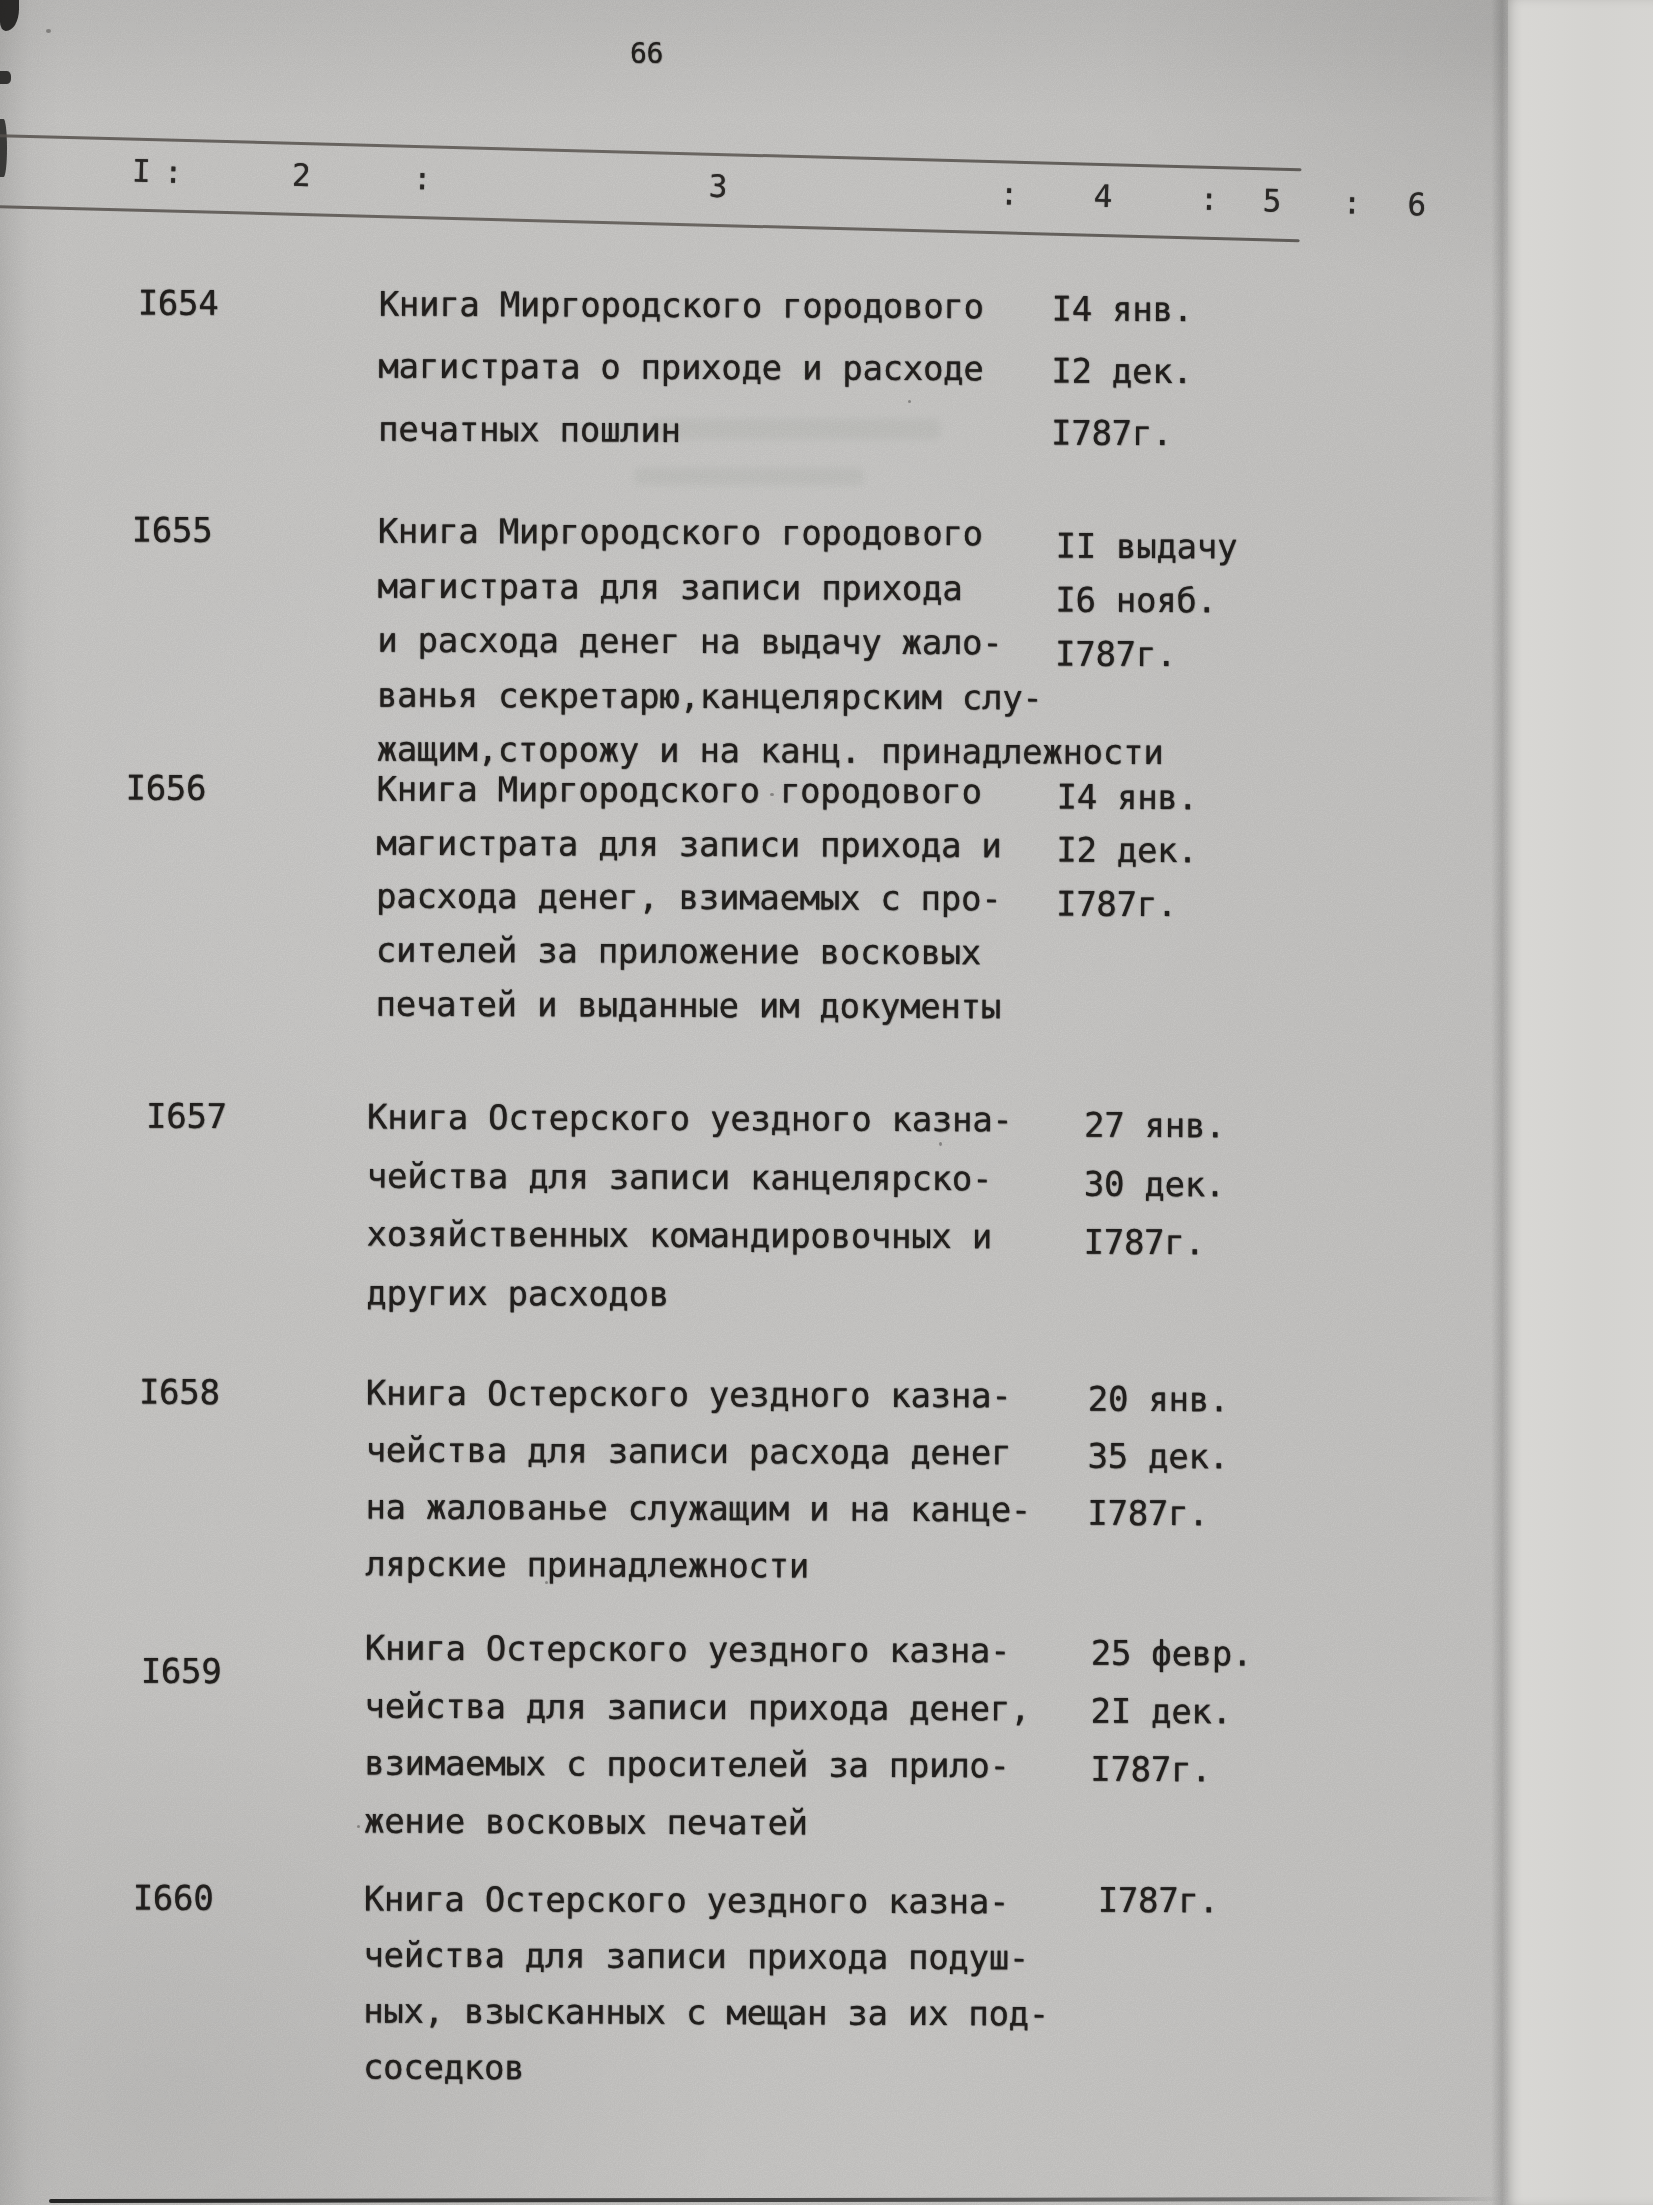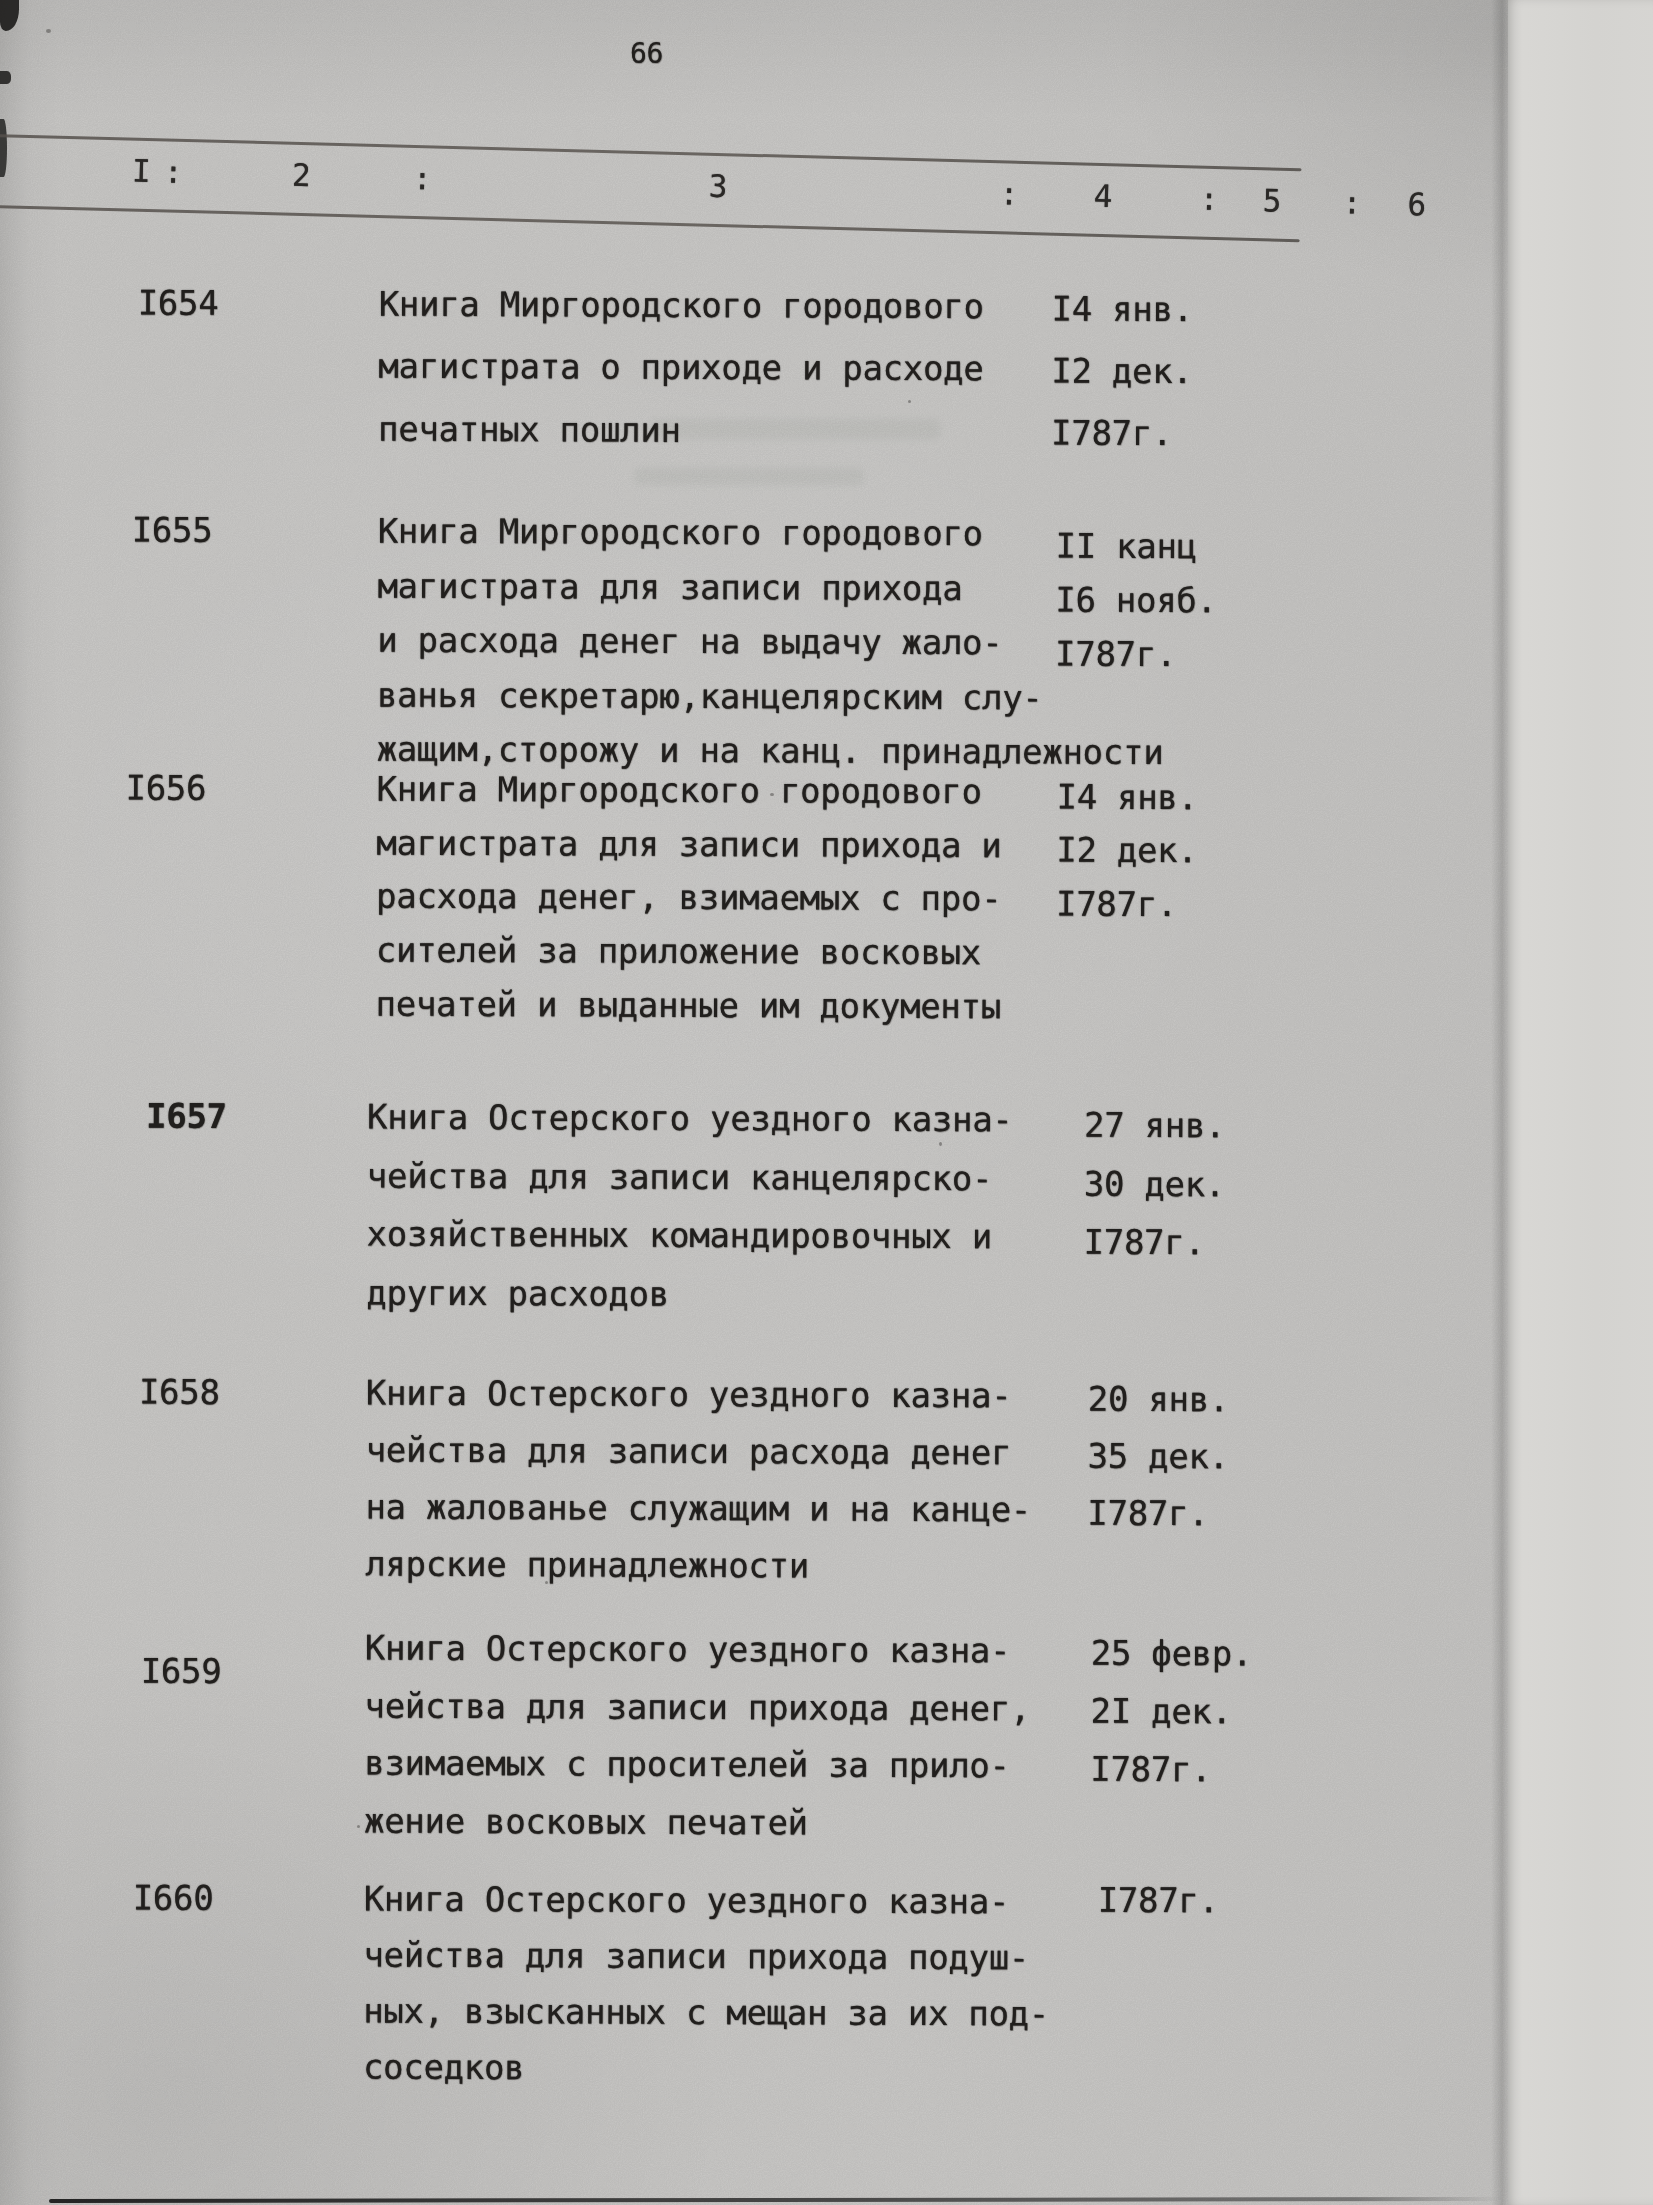--- a/index.html
+++ b/index.html
@@ -122,37 +122,37 @@
         <div class="tw" style="left: 1053px; top: 347px;">I2 дек.</div>
         <div class="tw" style="left: 1053px; top: 409px;">I787г.</div>
       </div>
       <div>
         <div class="tw" style="left: 134px; top: 510px;">I655</div>
         <div class="tw" style="left: 380px; top: 510px;">Книга Миргородского городового</div>
         <div class="tw" style="left: 380px; top: 565px;">магистрата для записи прихода</div>
         <div class="tw" style="left: 380px; top: 619px;">и расхода денег на выдачу жало-</div>
         <div class="tw" style="left: 380px; top: 674px;">ванья секретарю,канцелярским слу-</div>
         <div class="tw" style="left: 380px; top: 728px;">жащим,сторожу и на канц. принадлежности</div>
-        <div class="tw" style="left: 1058px; top: 522px;">II канц</div>
+        <div class="tw" style="left: 1058px; top: 522px;">II выдачу</div>
         <div class="tw" style="left: 1058px; top: 576px;">I6 нояб.</div>
         <div class="tw" style="left: 1058px; top: 630px;">I787г.</div>
       </div>
       <div>
         <div class="tw" style="left: 129px; top: 768px;">I656</div>
         <div class="tw" style="left: 380px; top: 768px;">Книга Миргородского городового</div>
         <div class="tw" style="left: 380px; top: 822px;">магистрата для записи прихода и</div>
         <div class="tw" style="left: 380px; top: 875px;">расхода денег, взимаемых с про-</div>
         <div class="tw" style="left: 380px; top: 929px;">сителей за приложение восковых</div>
         <div class="tw" style="left: 380px; top: 983px;">печатей и выданные им документы</div>
         <div class="tw" style="left: 1060px; top: 773px;">I4 янв.</div>
         <div class="tw" style="left: 1060px; top: 826px;">I2 дек.</div>
         <div class="tw" style="left: 1060px; top: 880px;">I787г.</div>
       </div>
       <div>
-        <div class="tw" style="left: 151px; top: 1096px; font-weight: bold;">I657</div>
+        <div class="tw" style="left: 151px; top: 1096px;">I657</div>
         <div class="tw" style="left: 372px; top: 1096px;">Книга Остерского уездного казна-</div>
         <div class="tw" style="left: 372px; top: 1155px;">чейства для записи канцелярско-</div>
         <div class="tw" style="left: 372px; top: 1213px;">хозяйственных командировочных и</div>
         <div class="tw" style="left: 372px; top: 1272px;">других расходов</div>
         <div class="tw" style="left: 1089px; top: 1101px;">27 янв.</div>
         <div class="tw" style="left: 1089px; top: 1160px;">30 дек.</div>
         <div class="tw" style="left: 1089px; top: 1218px;">I787г.</div>
       </div>
       <div>
         <div class="tw" style="left: 145px; top: 1372px;">I658</div>

